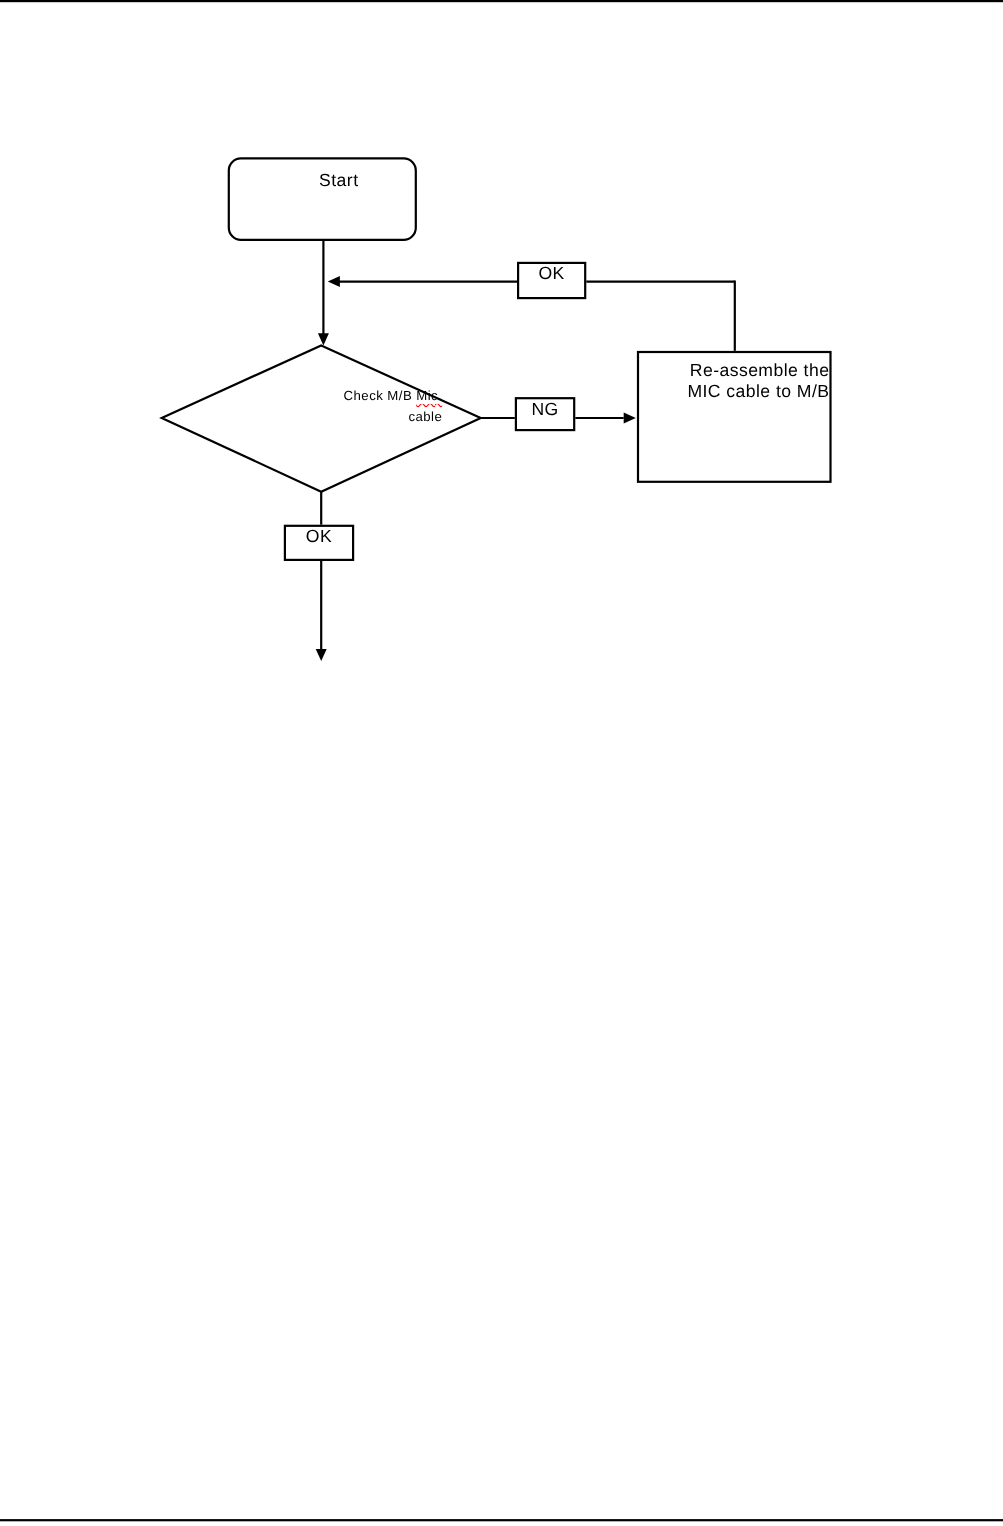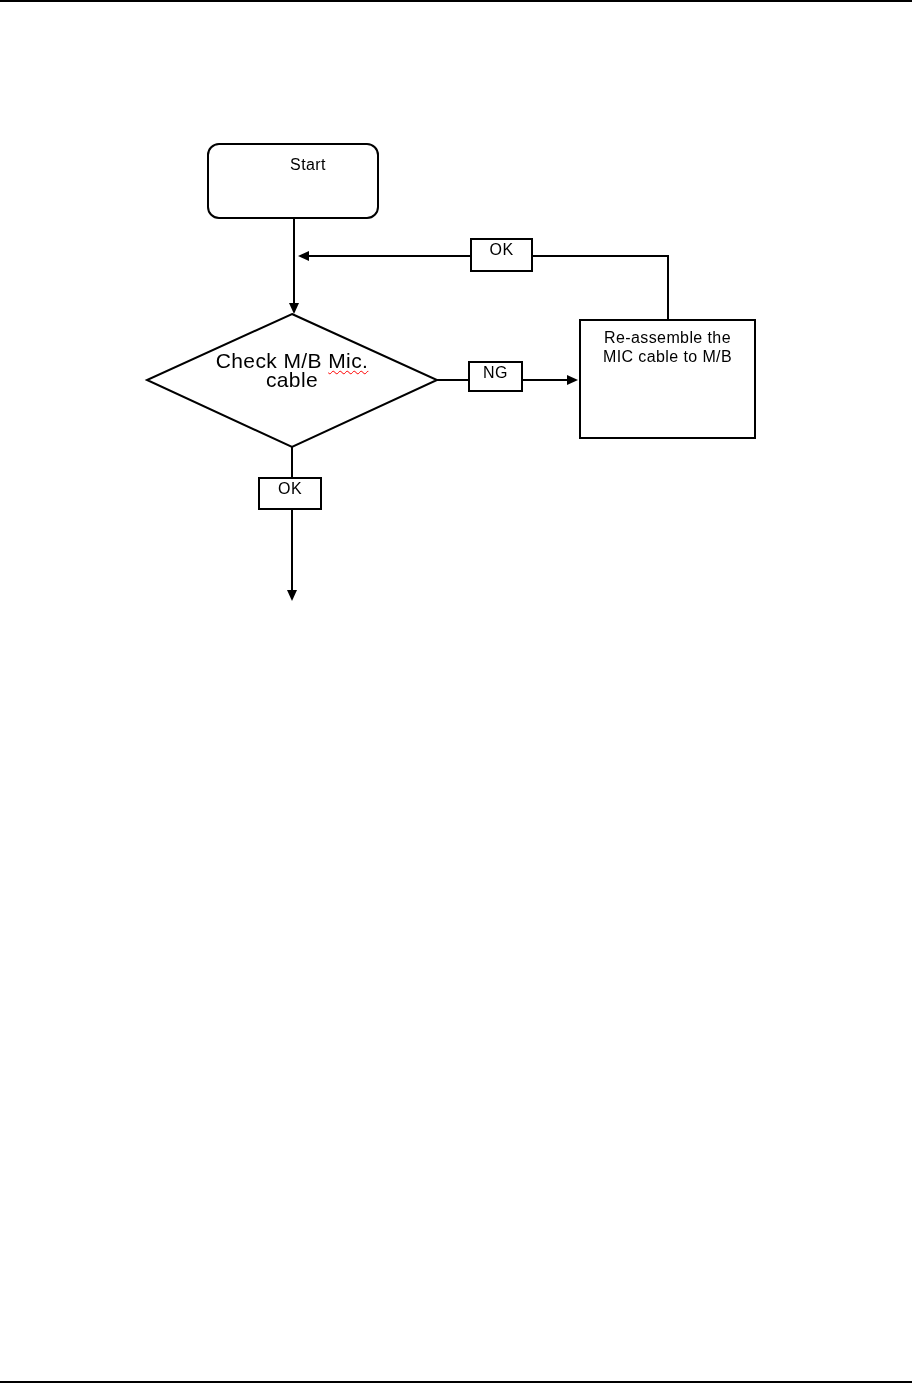--- a/index.html
+++ b/index.html
@@ -78,26 +78,26 @@
     text-align: center;
     padding-top: 6px;
   }
 
   .decision-label {
     position: absolute;
     z-index: 2;
     left: 182px; top: 351px;
     width: 220px;
     text-align: center;
-    font-size: 21px;
+    font-size: 12px;
     letter-spacing: 0.4px;
     line-height: 19px;
     background: transparent;
   }
-  .block { display: block; }
+  .block { display: block; text-align: right; }
 
   .misspelled {
     text-decoration-line: underline;
     text-decoration-style: wavy;
     text-decoration-color: #ff0000;
     text-decoration-thickness: 1px;
     text-underline-offset: 2px;
   }
 </style>
 </head>

